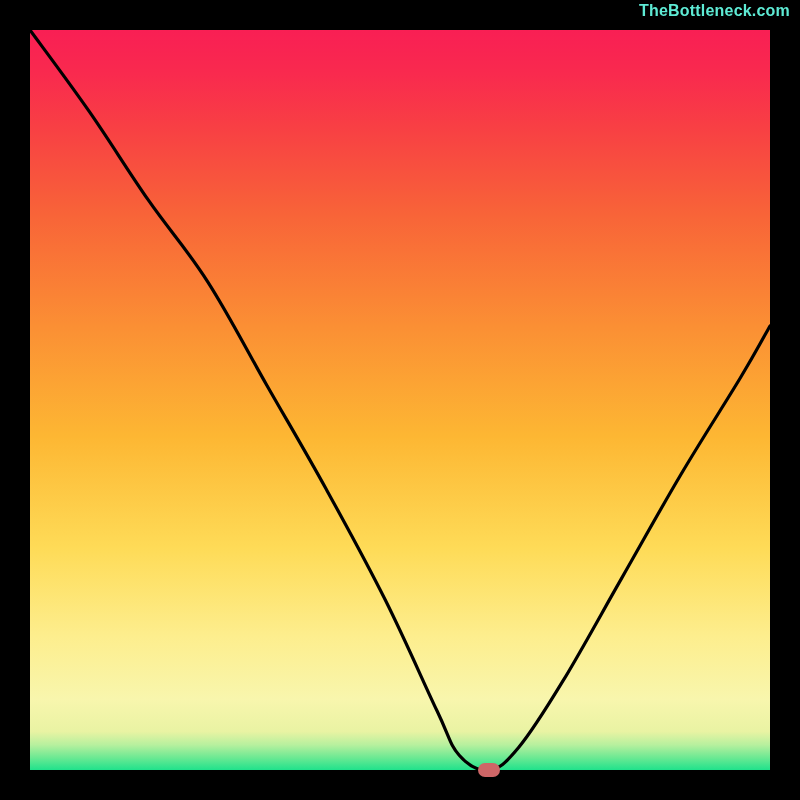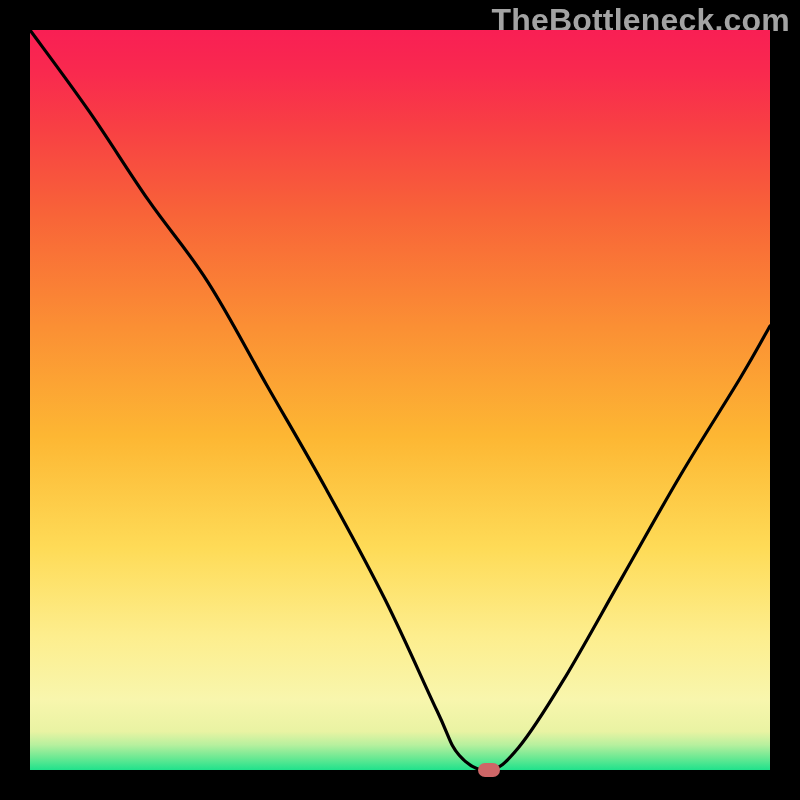--- a/index.html
+++ b/index.html
@@ -16,23 +16,23 @@
     top: 0;
     width: 800px;
     height: 800px;
     background: #000;
   }
   .watermark {
     position: absolute;
     top: 2px;
     right: 10px;
     font-family: Arial, Helvetica, sans-serif;
-    font-size: 32px;
+    font-size: 16px;
     font-weight: 600;
-    color: #a3a3a3;
+    color: #5eead4;
     letter-spacing: 0.2px;
   }
   .plot {
     position: absolute;
     left: 30px;
     top: 30px;
     width: 740px;
     height: 740px;
   }
   .plot svg {

